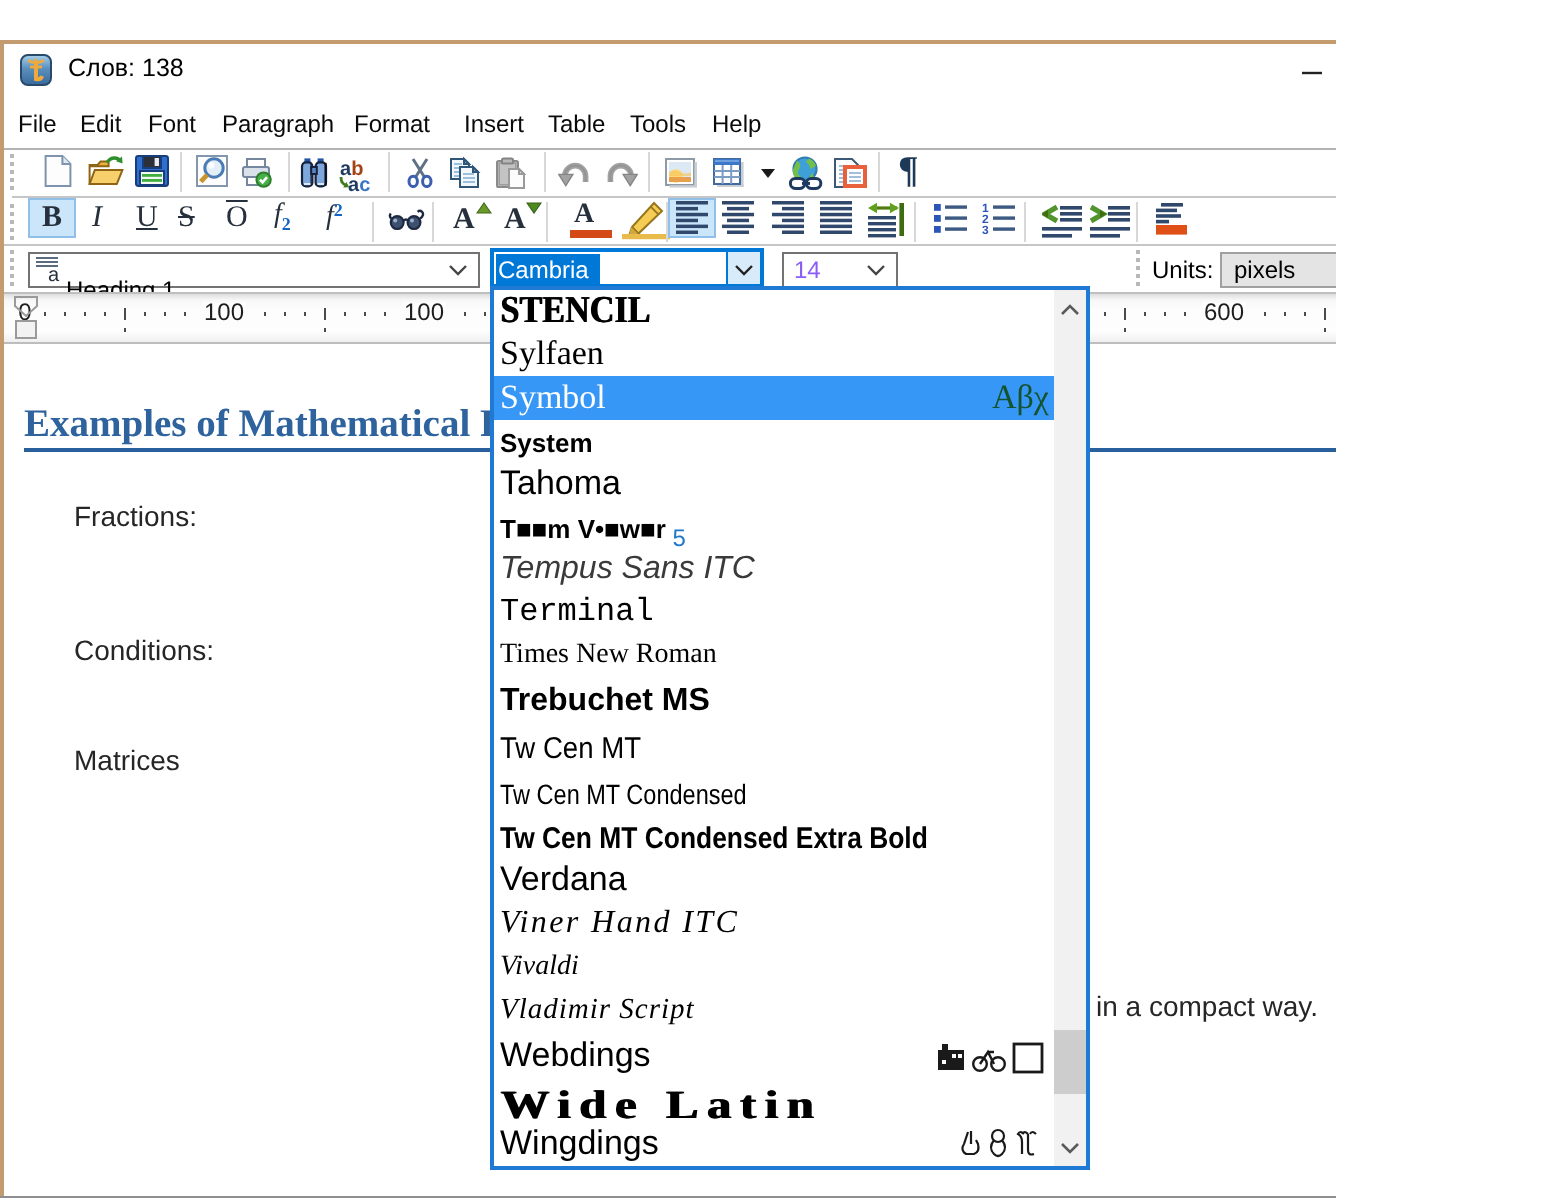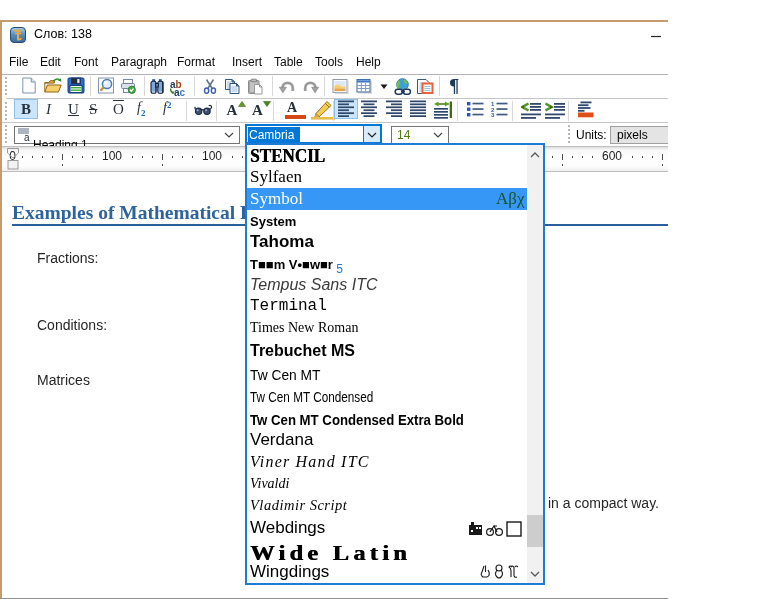--- a/index.html
+++ b/index.html
@@ -388,21 +388,21 @@
 
  <div class="abs" style="left:245px;top:1px;width:137px;height:20px;border:2px solid #0078d7;background:#fff;box-sizing:border-box;"></div>
  <div class="abs" style="left:248px;top:4px;width:52px;height:15px;background:#0078d7;"></div>
  <div class="abs" style="left:249px;top:5px;font-size:12px;color:#fff;">Cambria</div>
  <div class="abs" style="left:363px;top:3px;width:17px;height:16px;background:#d7ebfa;border-left:1px solid #0078d7;box-sizing:border-box;"></div>
  <svg class="abs" style="left:367px;top:9px" width="10" height="6" viewBox="0 0 10 6">
         <path d="M1 1 L5 5 L9 1" stroke="#222" stroke-width="1.2" fill="none"></path>
       </svg>
 
  <div class="abs" style="left:391px;top:2.5px;width:58px;height:18px;border:1px solid #737373;background:#fff;box-sizing:border-box;"></div>
- <div class="abs" style="left:397px;top:5px;font-size:12px;color:#4d7c0f;">14</div>
+ <div class="abs" style="left:397px;top:5px;font-size:12px;color:#8b5cf6;">14</div>
  <svg class="abs" style="left:433px;top:9px" width="10" height="6" viewBox="0 0 10 6">
         <path d="M1 1 L5 5 L9 1" stroke="#444" stroke-width="1.2" fill="none"></path>
       </svg>
 
  <div class="grip" style="left:568px;top:2px;height:18px;"></div>
  <div class="abs" style="left:576px;top:5px;font-size:12px;color:#000;">Units:</div>
  <div class="abs" style="left:610px;top:2.5px;width:90px;height:18px;border:1px solid #a0a0a0;background:#e4e4e4;box-sizing:border-box;"></div>
  <div class="abs" style="left:617px;top:5px;font-size:12px;color:#000;">pixels</div>
  <svg class="abs" style="left:683px;top:9px" width="10" height="6" viewBox="0 0 10 6">
         <path d="M1 1 L5 5 L9 1" stroke="#444" stroke-width="1.2" fill="none"></path>
@@ -541,21 +541,21 @@
     </svg>
 
 <div id="dd" class="abs" style="left:245px;top:122.5px;width:300px;height:442.5px;background:#fff;border:2px solid #1e7ad4;box-sizing:border-box;"></div>
 <div id="ddrows" class="abs" style="left:0;top:0;">
 <div class="abs" style="left:247px;top:168px;width:280px;height:22px;background:#3697f7;"></div>
  <div class="dd-row" style="top:125px;font-family:'Liberation Serif',serif;font-weight:bold;font-size:19px;transform:scaleX(0.9);transform-origin:0 0;text-shadow:0.5px 0 0 #000;">STENCIL</div>
  <div class="dd-row" style="top:146.5px;font-family:'Liberation Serif',serif;font-size:17px;">Sylfaen</div>
  <div class="dd-row" style="top:168.5px;font-family:Liberation Serif, serif;font-size:17px;color:#fff;">Symbol</div>
  <div class="dd-row" style="top:168.5px;left:496px;font-family:'Liberation Serif',serif;font-size:17px;color:#14532d;">Αβχ</div>
  <div class="dd-row" style="top:193.5px;font-weight:bold;font-size:13px;">System</div>
- <div class="dd-row" style="top:212px;font-size:17px;font-weight:bold;">Tahoma</div>
+ <div class="dd-row" style="top:212px;font-size:17px;">Tahoma</div>
  <div class="dd-row" style="top:236.5px;font-weight:bold;font-size:13px;">T■■m V•■w■r<span style="font-size:12px;vertical-align:-4px;font-weight:normal;color:#2277cc;"> 5</span></div>
  <div class="dd-row" style="top:256px;font-style:italic;font-size:16px;color:#3a3a3a;">Tempus Sans ITC</div>
  <div class="dd-row" style="top:277px;font-family:'Liberation Mono',monospace;font-size:16px;">Terminal</div>
  <div class="dd-row" style="top:299.7px;font-family:'Liberation Serif',serif;font-size:14px;">Times New Roman</div>
  <div class="dd-row" style="top:322px;font-weight:bold;font-size:16px;">Trebuchet MS</div>
  <div class="dd-row" style="top:346px;font-size:15px;transform:scaleX(0.92);transform-origin:0 0;">Tw Cen MT</div>
  <div class="dd-row" style="top:368.5px;font-size:14px;transform:scaleX(0.84);transform-origin:0 0;">Tw Cen MT Condensed</div>
  <div class="dd-row" style="top:390.5px;font-weight:bold;font-size:15px;transform:scaleX(0.88);transform-origin:0 0;">Tw Cen MT Condensed Extra Bold</div>
  <div class="dd-row" style="top:410px;font-size:17px;">Verdana</div>
  <div class="dd-row" style="top:432.8px;font-family:'Liberation Serif',serif;font-style:italic;font-size:16px;letter-spacing:1.2px;">Viner Hand ITC</div>

